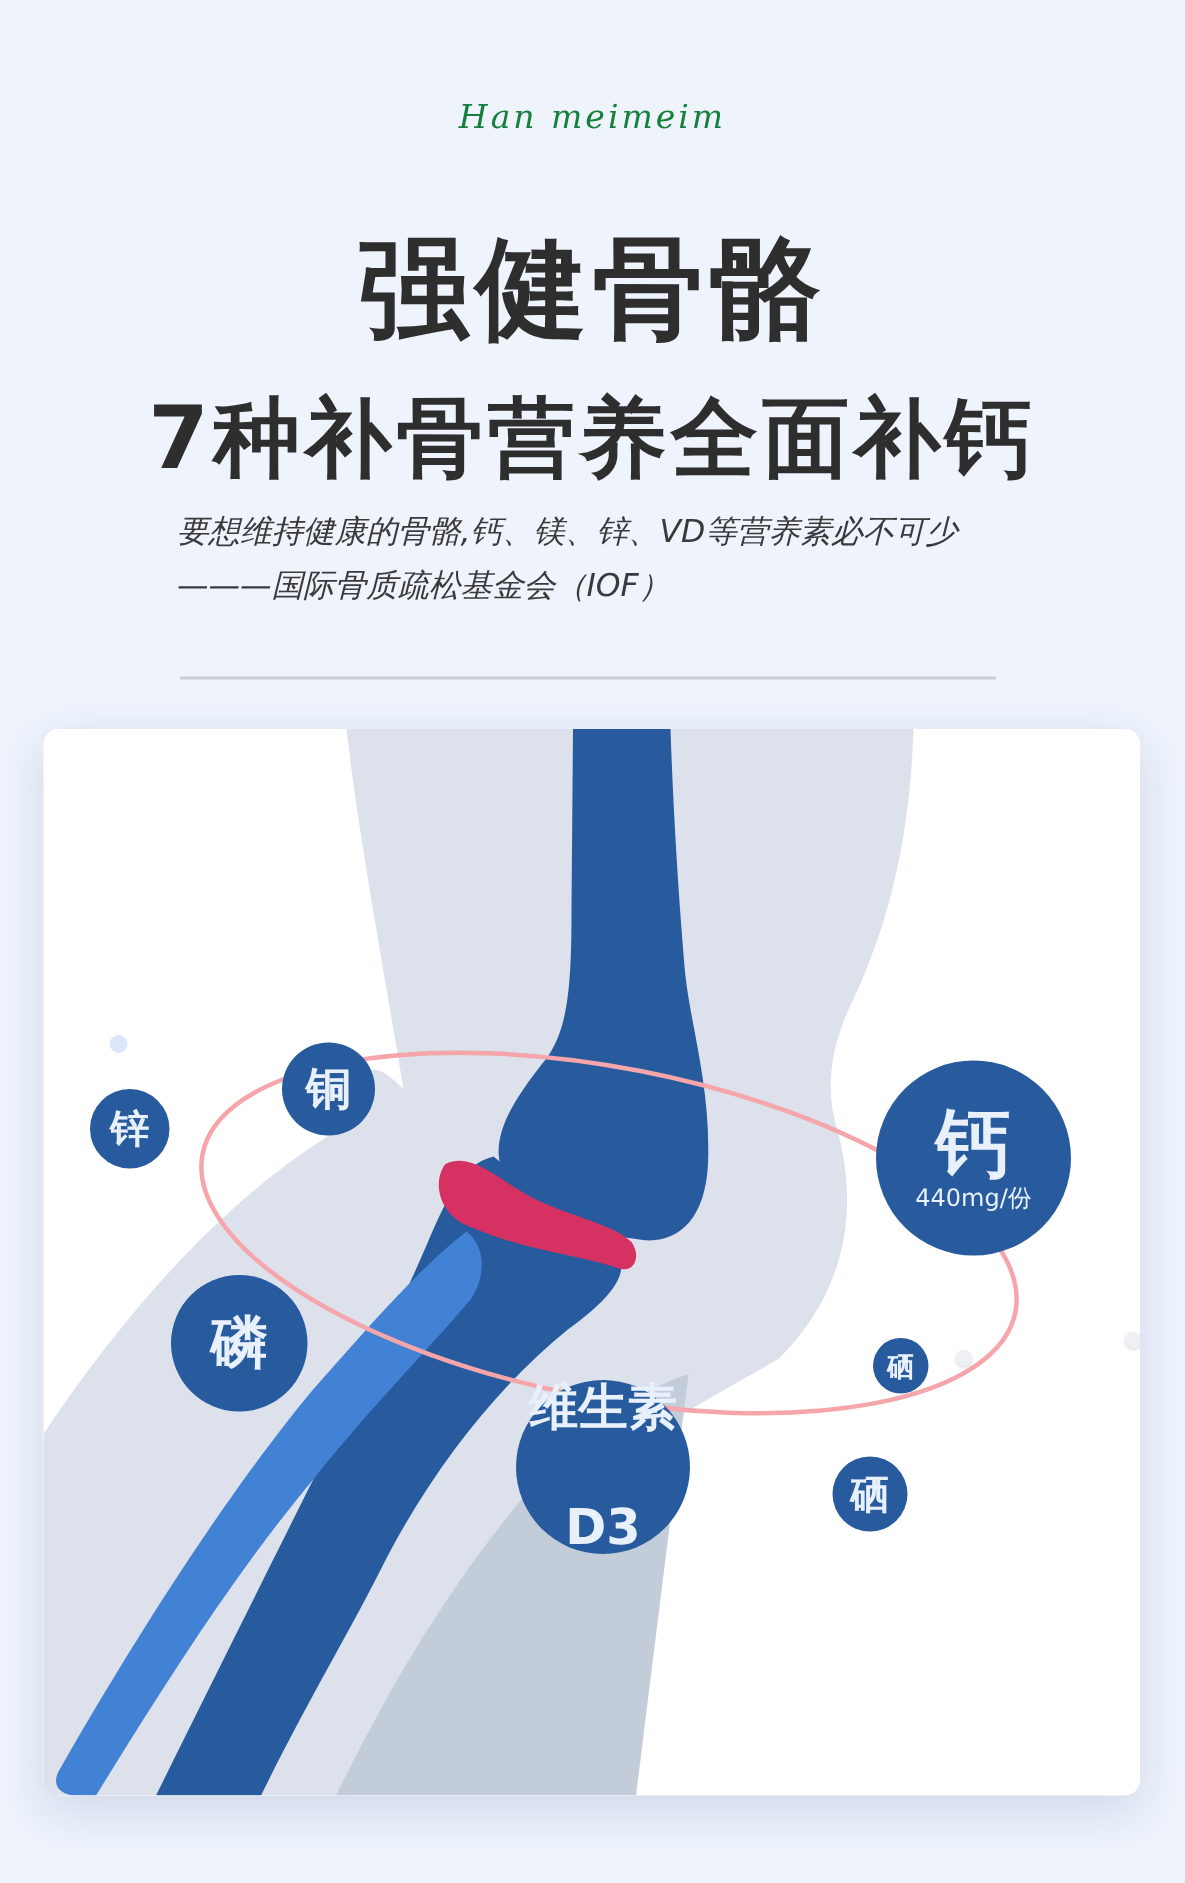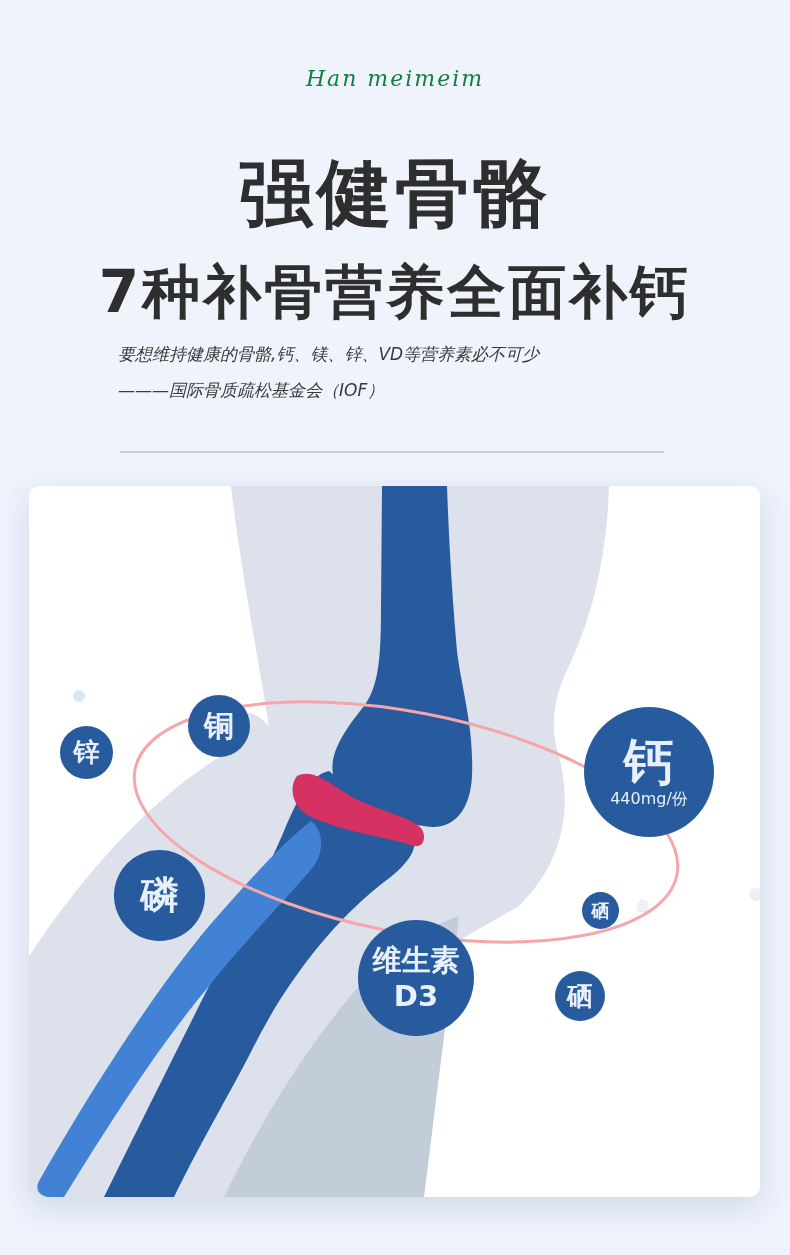--- a/index.html
+++ b/index.html
@@ -21,21 +21,21 @@
       text-align: center; font-size: 74px; font-weight: bold;
       color: #2e2e2e; letter-spacing: 4px; line-height: 90px;
     }
     .title-sub {
       position: absolute; top: 238px; left: 0; width: 790px;
       text-align: center; font-size: 58px; font-weight: bold;
       color: #2e2e2e; letter-spacing: 3px; line-height: 76px; margin-top: 16px;
     }
     .quote {
       position: absolute; left: 118px; top: 336px;
-      font-size: 17px; color: #3a3a3a; font-style: italic;
+      font-size: 21px; color: #3a3a3a; font-style: italic;
       line-height: 36px;
     }
     .divider {
       position: absolute; left: 120px; top: 451px; width: 544px; height: 2px;
       background: #c9ccd3;
     }
     .card {
       position: absolute; left: 29px; top: 486px; width: 731px; height: 711px;
       background: #ffffff; border-radius: 10px; overflow: hidden;
       box-shadow: 0 10px 30px rgba(120, 140, 180, 0.25);
@@ -96,20 +96,20 @@
   <div class="bubble" style="left:85px;top:364px;width:91px;height:91px;font-size:38px;">
     <span>磷</span>
   </div>
   <div class="bubble" style="left:555px;top:221px;width:130px;height:130px;">
     <span style="font-size:50px;line-height:54px;">钙</span>
     <span style="font-size:16px;font-weight:normal;">440mg/份</span>
   </div>
   <div class="bubble" style="left:553px;top:406px;width:37px;height:37px;font-size:18px;">
     <span>硒</span>
   </div>
-  <div class="bubble" style="left:329px;top:434px;width:116px;height:116px;font-size:29px;line-height:36px;">
+  <div class="bubble" style="left:315px;top:434px;width:116px;height:116px;font-size:33px;line-height:36px;justify-content:space-between;">
     <span>维生素</span>
     <span>D3</span>
   </div>
   <div class="bubble" style="left:526px;top:485px;width:50px;height:50px;font-size:26px;">
     <span>硒</span>
   </div>
 </div>
 
 </body></html>

